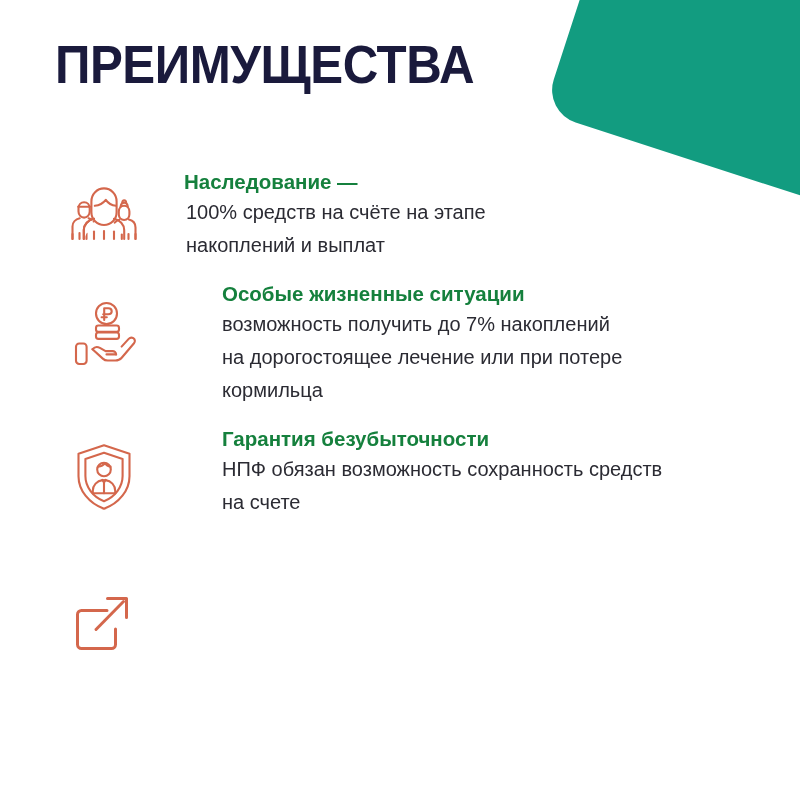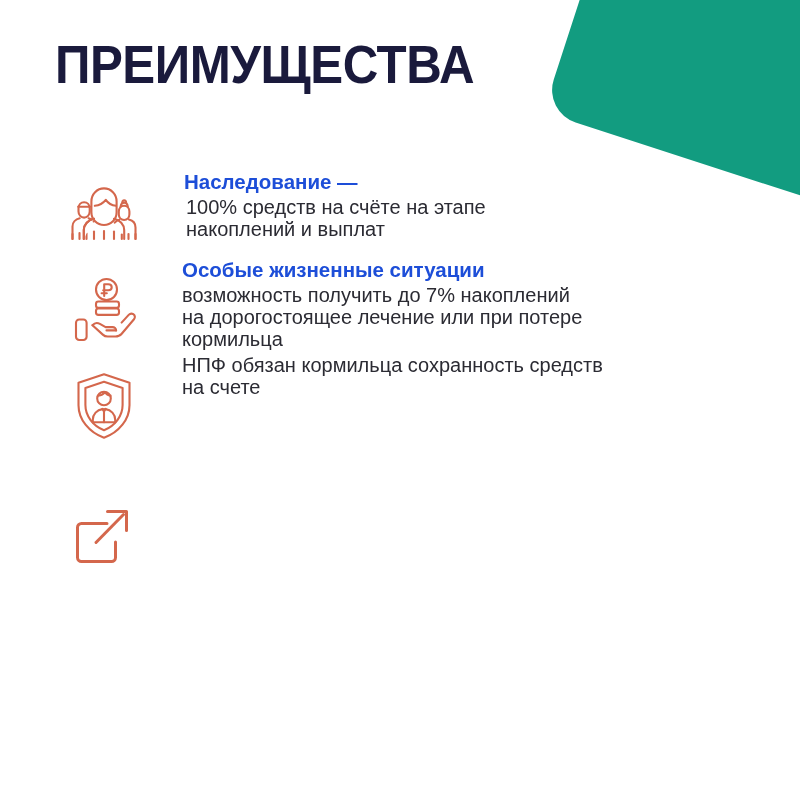--- a/index.html
+++ b/index.html
@@ -53,51 +53,51 @@
     left: 0;
     top: 166px;
     width: 800px;
   }
   .benefit {
     position: relative;
     display: flex;
     align-items: flex-start;
     padding-left: 62px;
   }
-  .benefit + .benefit { margin-top: 0; }
+  .benefit + .benefit { margin-top: 16px; gap: 40px; }
 
   .benefit-icon {
     flex: 0 0 auto;
     width: 84px;
     height: 84px;
     display: flex;
     align-items: center;
     justify-content: center;
     color: #D4674C;
   }
   .benefit-icon svg { display: block; }
 
   .benefit-text {
     flex: 1 1 auto;
     padding-left: 36px;
     padding-top: 2px;
   }
   .benefit-heading {
-    color: #1d4ed8;
+    color: #15803d;
     font-weight: 700;
     font-size: 20.5px;
     line-height: 27px;
     margin: 0 0 1px 0;
     white-space: pre-line;
   }
   .benefit-body {
     color: #2B2B33;
     font-weight: 400;
     font-size: 20px;
-    line-height: 22px;
+    line-height: 33px;
     margin: 0;
     white-space: pre-line;
   }
 
   
   .row-1 { margin-top: 0px;  }
   .row-1 .benefit-icon { margin-top: 4px; }
   .row-1 .benefit-text { padding-left: 38px; }
   .row-1 .benefit-body { padding-left: 2px; }
 
@@ -198,21 +198,22 @@
 
           <path d="M20.8 51.3v-2.6c0-5.4 4.2-9.9 9.6-10.6"></path>
           <path d="M33.6 38.1c5.4.7 9.6 5.2 9.6 10.6v2.6"></path>
           <path d="M20.8 51.3h22.4"></path>
 
           <path d="M32 38v13.3"></path>
           <path d="M30.4 37.9l1.6 2.6 1.6-2.6"></path>
         </svg>
       </div>
       <div class="benefit-text">
-        <p class="benefit-body">НПФ обязан кормильца сохранность средств
+        <p class="benefit-heading">Гарантия безубыточности</p>
+        <p class="benefit-body">НПФ обязан возможность сохранность средств
 на счете</p>
       </div>
     </div>
 
     <div class="benefit row-4">
       <div class="benefit-icon">
         <svg width="66" height="62" viewBox="0 0 66 62" fill="none" stroke="#D4674C" stroke-width="3" stroke-linecap="round" stroke-linejoin="round">
 
           <path d="M36 18.5H10.5c-2.2 0-4 1.8-4 4v30c0 2.2 1.8 4 4 4h30c2.2 0 4-1.8 4-4V37"></path>
 

